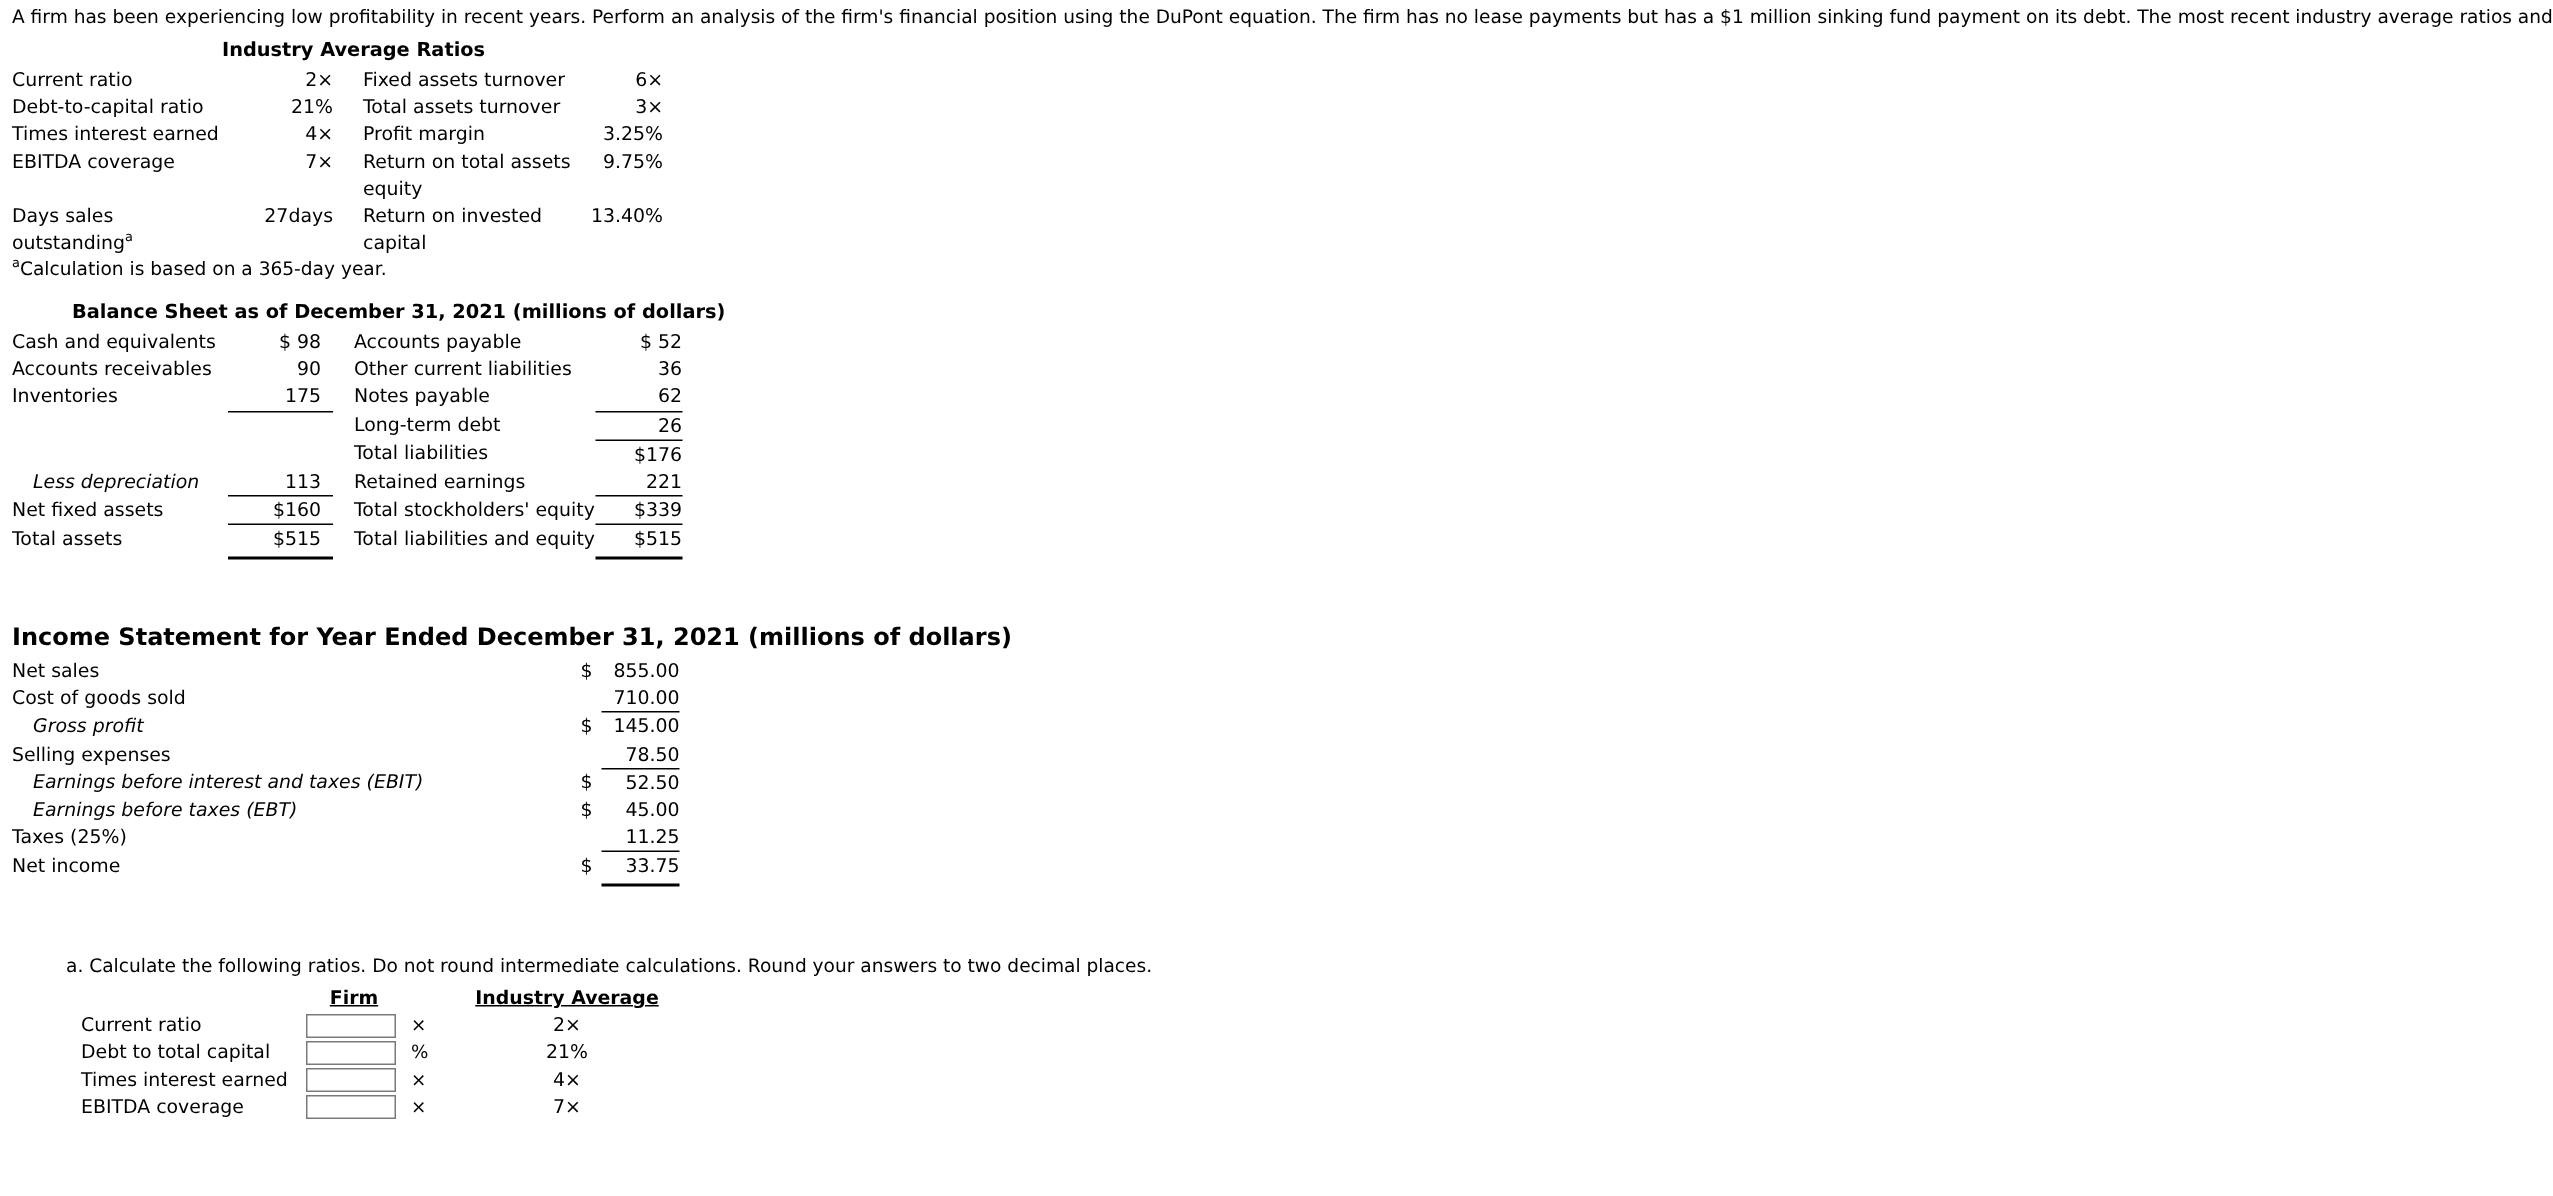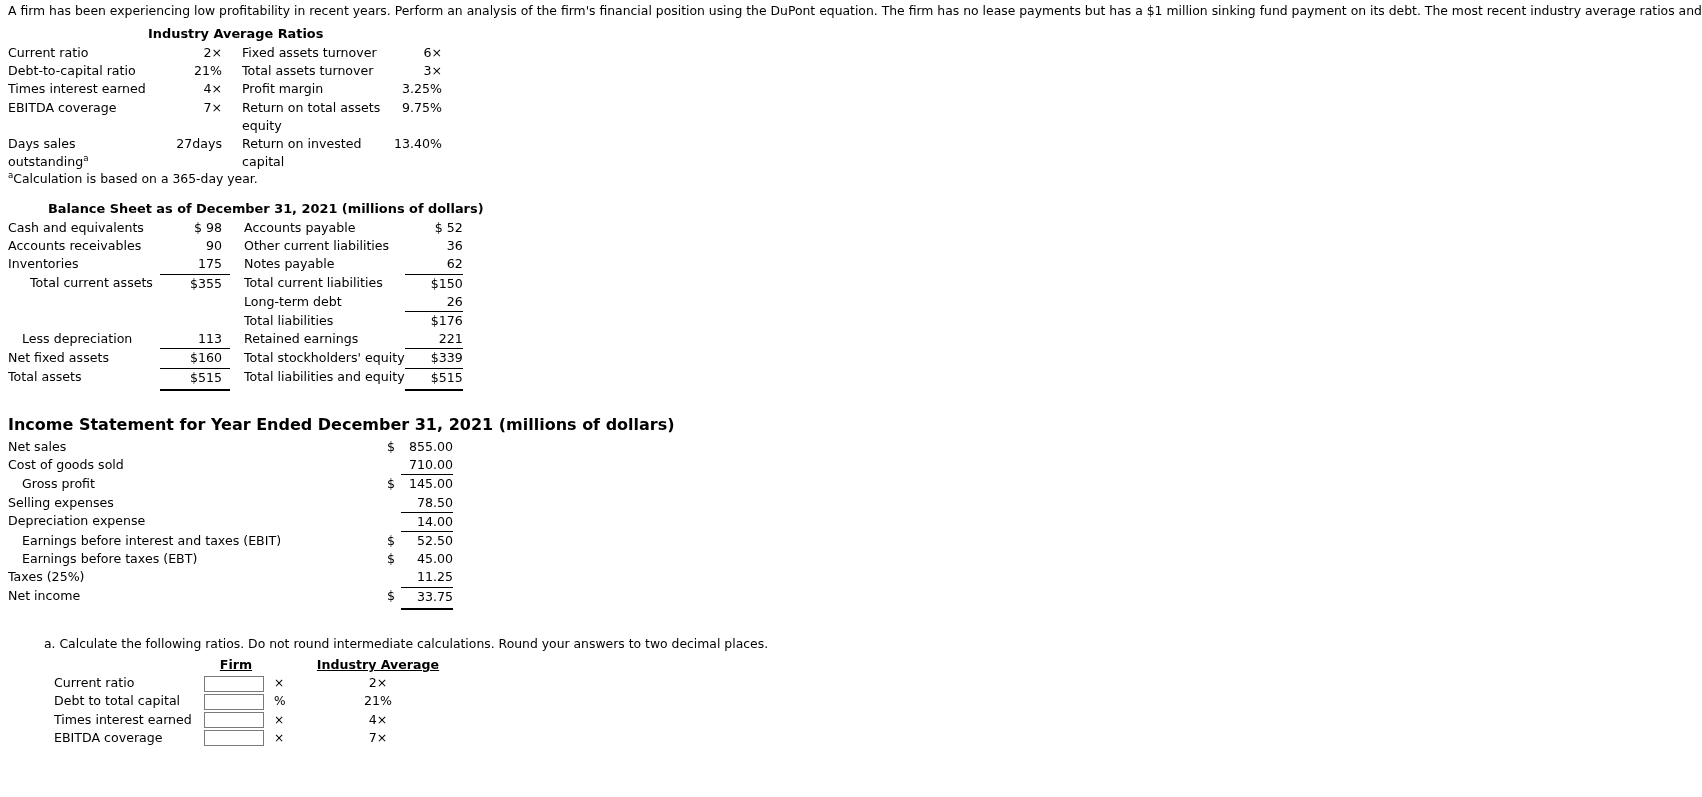--- a/index.html
+++ b/index.html
@@ -49,21 +49,21 @@
     white-space: nowrap;
     height: 18.2px;
   }
   .sect-title {
     font-weight: bold;
     font-size: 12.9px;
     white-space: nowrap;
   }
   .num { text-align: right; }
   .lbl { text-align: left; }
-  .indent1 { padding-left: 14px !important; }
+  .indent1 { padding-left: 14px !important; font-style: italic; }
   .indent2 { padding-left: 22px !important; }
 
   
   .ratios .c1 { width: 168px; }
   .ratios .c2 { width: 46px; padding-right: 6px !important; }
   .ratios .c3 { width: 140px; padding-left: 14px !important;}
   .ratios .c4 { width: 60px; }
 
   
   .bs .c1 { width: 130px; }
@@ -191,26 +191,20 @@
           <td class="c3 lbl">Other current liabilities</td>
           <td class="c4 num">36</td>
         </tr>
         <tr>
           <td class="c1 lbl">Inventories</td>
           <td class="c2 num ul-single">175</td>
           <td class="c3 lbl">Notes payable</td>
           <td class="c4 num ul-single">62</td>
         </tr>
         <tr>
-          <td class="c1 lbl indent2">Total current assets</td>
-          <td class="c2 num">$355</td>
-          <td class="c3 lbl indent2">Total current liabilities</td>
-          <td class="c4 num">$150</td>
-        </tr>
-        <tr>
           <td class="c1 lbl"></td>
           <td class="c2 num"></td>
           <td class="c3 lbl">Long-term debt</td>
           <td class="c4 num ul-single">26</td>
         </tr>
         <tr>
           <td class="c1 lbl"></td>
           <td class="c2 num"></td>
           <td class="c3 lbl indent2">Total liabilities</td>
           <td class="c4 num">$176</td>
@@ -255,25 +249,20 @@
           <td class="c1 lbl indent1">Gross profit</td>
           <td class="c2">$</td>
           <td class="c3">145.00</td>
         </tr>
         <tr>
           <td class="c1 lbl">Selling expenses</td>
           <td class="c2"></td>
           <td class="c3 ul-single">78.50</td>
         </tr>
         <tr>
-          <td class="c1 lbl">Depreciation expense</td>
-          <td class="c2"></td>
-          <td class="c3 ul-single">14.00</td>
-        </tr>
-        <tr>
           <td class="c1 lbl indent1">Earnings before interest and taxes (EBIT)</td>
           <td class="c2">$</td>
           <td class="c3">52.50</td>
         </tr>
         <tr>
           <td class="c1 lbl indent1">Earnings before taxes (EBT)</td>
           <td class="c2">$</td>
           <td class="c3">45.00</td>
         </tr>
         <tr>

